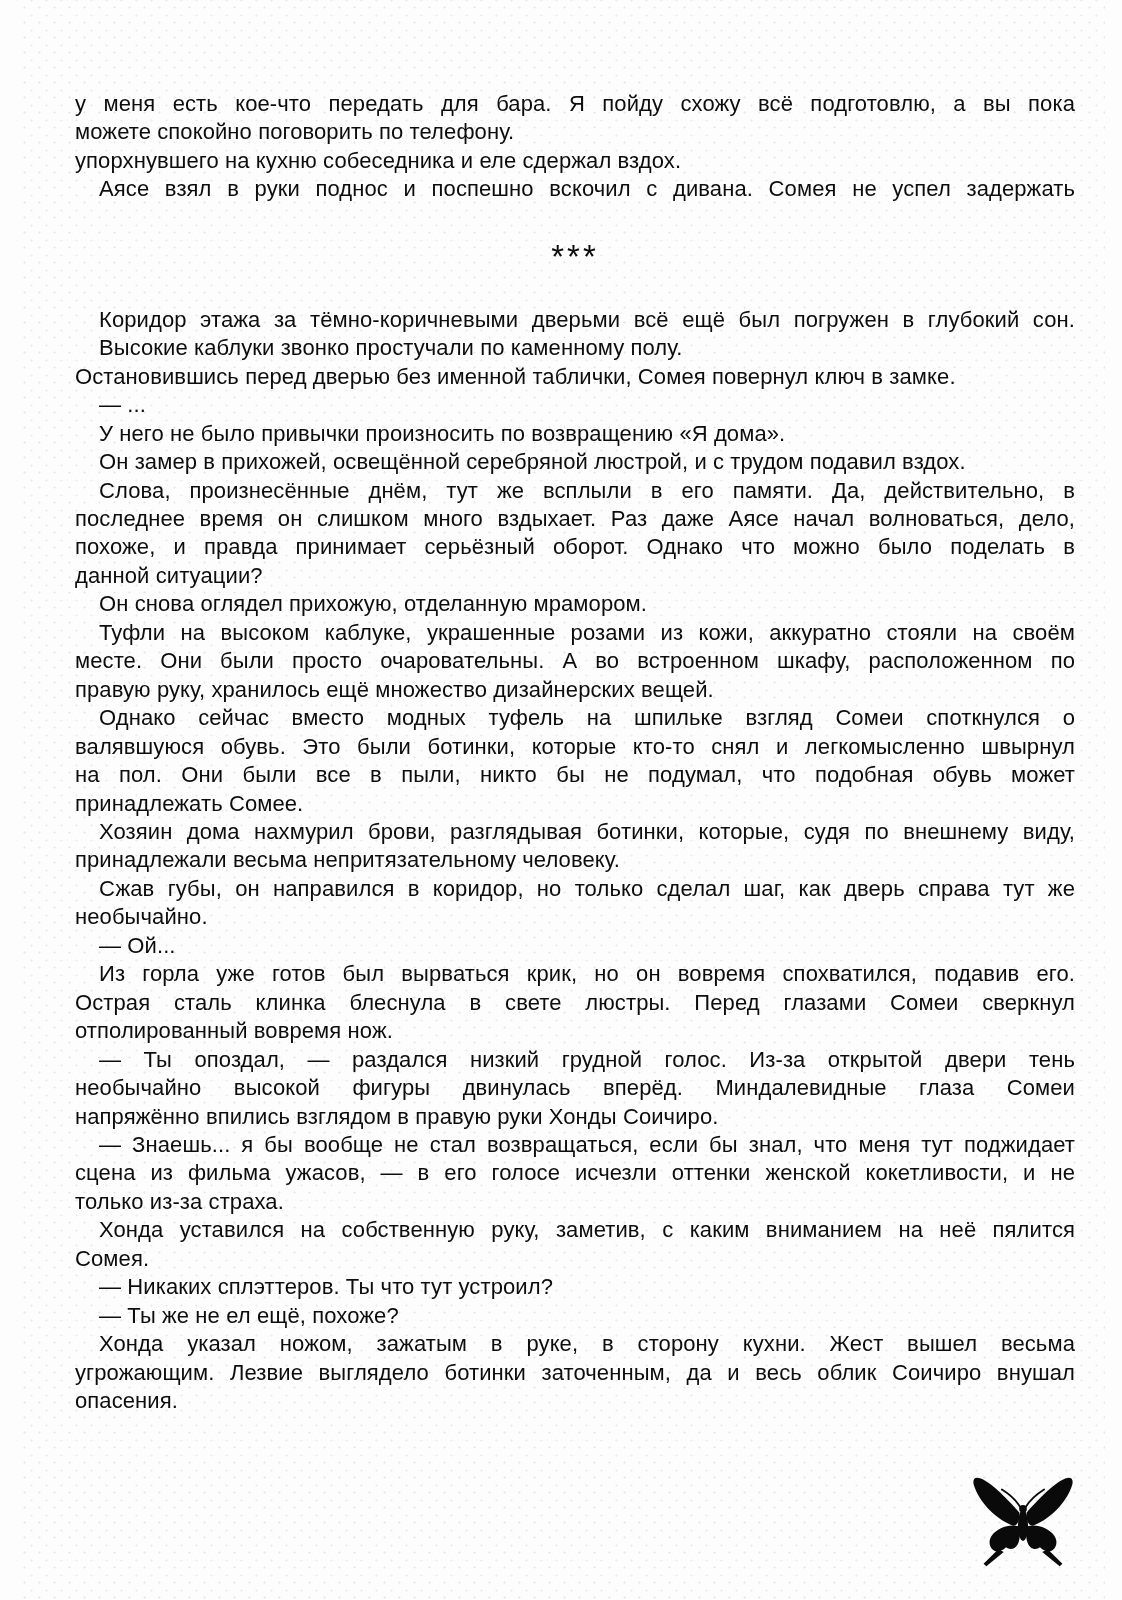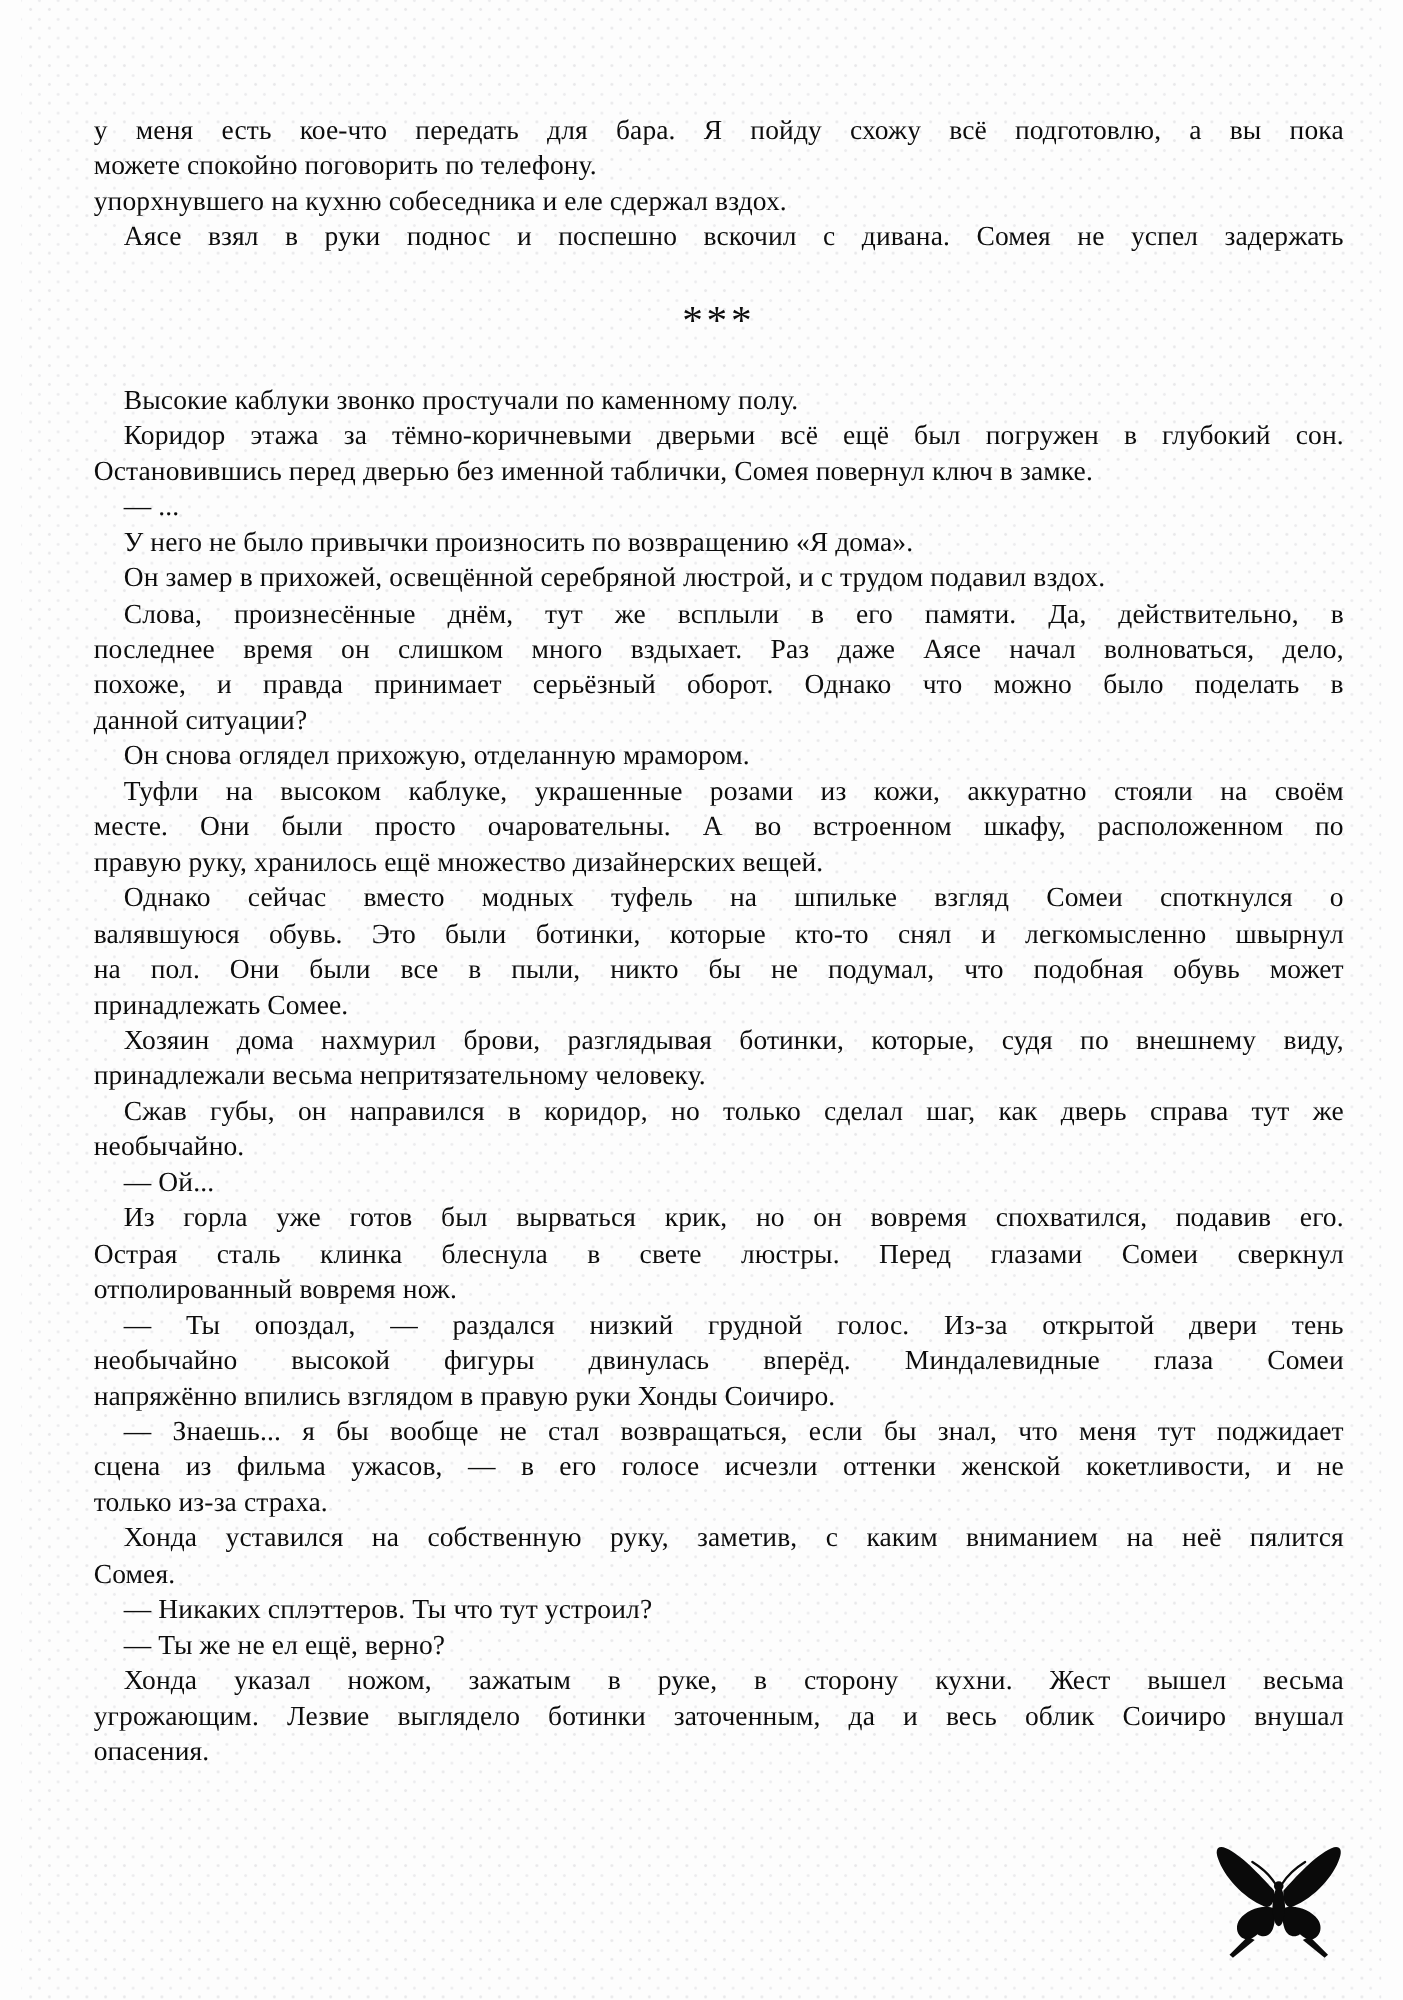--- a/index.html
+++ b/index.html
@@ -8,21 +8,21 @@
     width: 1088px;
     height: 1600px;
     margin: 0 auto;
     background-color: #fdfdfd;
     background-image:
       radial-gradient(circle, #e8e8ea 0.8px, rgba(255,255,255,0) 1.4px),
       radial-gradient(circle, #ececee 0.8px, rgba(255,255,255,0) 1.4px);
     background-size: 15px 15px, 15px 15px;
     background-position: 0 0, 7px 8px;
     overflow: hidden;
-    font-family: Liberation Serif, serif;
+    font-family: Liberation Sans, sans-serif;
   }
   .text-flow {
     position: absolute;
     left: 58px;
     top: 90px;
     width: 1000px;
     font-size: 22px;
     line-height: 28.45px;
     color: #0d0d0d;
     letter-spacing: 0.1px;
@@ -56,22 +56,22 @@
 <body>
 
 <div class="page">
 
   <div class="text-flow" id="text-flow">
       <div class="ln">у меня есть кое-что передать для бара. Я пойду схожу всё подготовлю, а вы пока</div>
       <div class="ln last">можете спокойно поговорить по телефону.</div>
       <div class="ln last">упорхнувшего на кухню собеседника и еле сдержал вздох.</div>
       <div class="ln ind">Аясе взял в руки поднос и поспешно вскочил с дивана. Сомея не успел задержать</div>
       <div class="sep">***</div>
+      <div class="ln ind">Коридор этажа за тёмно-коричневыми дверьми всё ещё был погружен в глубокий сон.</div>
       <div class="ln last ind">Высокие каблуки звонко простучали по каменному полу.</div>
-      <div class="ln ind">Коридор этажа за тёмно-коричневыми дверьми всё ещё был погружен в глубокий сон.</div>
       <div class="ln last">Остановившись перед дверью без именной таблички, Сомея повернул ключ в замке.</div>
       <div class="ln last ind">— ...</div>
       <div class="ln last ind">У него не было привычки произносить по возвращению «Я дома».</div>
       <div class="ln last ind">Он замер в прихожей, освещённой серебряной люстрой, и с трудом подавил вздох.</div>
       <div class="ln ind">Слова, произнесённые днём, тут же всплыли в его памяти. Да, действительно, в</div>
       <div class="ln">последнее время он слишком много вздыхает. Раз даже Аясе начал волноваться, дело,</div>
       <div class="ln">похоже, и правда принимает серьёзный оборот. Однако что можно было поделать в</div>
       <div class="ln last">данной ситуации?</div>
       <div class="ln last ind">Он снова оглядел прихожую, отделанную мрамором.</div>
       <div class="ln ind">Туфли на высоком каблуке, украшенные розами из кожи, аккуратно стояли на своём</div>
@@ -91,21 +91,21 @@
       <div class="ln last">отполированный вовремя нож.</div>
       <div class="ln ind">— Ты опоздал, — раздался низкий грудной голос. Из-за открытой двери тень</div>
       <div class="ln">необычайно высокой фигуры двинулась вперёд. Миндалевидные глаза Сомеи</div>
       <div class="ln last">напряжённо впились взглядом в правую руки Хонды Соичиро.</div>
       <div class="ln ind">— Знаешь... я бы вообще не стал возвращаться, если бы знал, что меня тут поджидает</div>
       <div class="ln">сцена из фильма ужасов, — в его голосе исчезли оттенки женской кокетливости, и не</div>
       <div class="ln last">только из-за страха.</div>
       <div class="ln ind">Хонда уставился на собственную руку, заметив, с каким вниманием на неё пялится</div>
       <div class="ln last">Сомея.</div>
       <div class="ln last ind">— Никаких сплэттеров. Ты что тут устроил?</div>
-      <div class="ln last ind">— Ты же не ел ещё, верно?</div>
+      <div class="ln last ind">— Ты же не ел ещё, похоже?</div>
       <div class="ln ind">Хонда указал ножом, зажатым в руке, в сторону кухни. Жест вышел весьма</div>
       <div class="ln">угрожающим. Лезвие выглядело ботинки заточенным, да и весь облик Соичиро внушал</div>
       <div class="ln last">опасения.</div>
     </div>
 
   <div class="ornament">
     <svg viewBox="0 0 120 106" xmlns="http://www.w3.org/2000/svg" aria-hidden="true">
       <g fill="#0a0a0a" stroke="none">
 
         <path d="M56,47 C46,36 28,16 14,10 C7,7 4,11 7,19 C12,34 28,53 48,61 C52,62.5 55,59 56,53 Z"></path>

